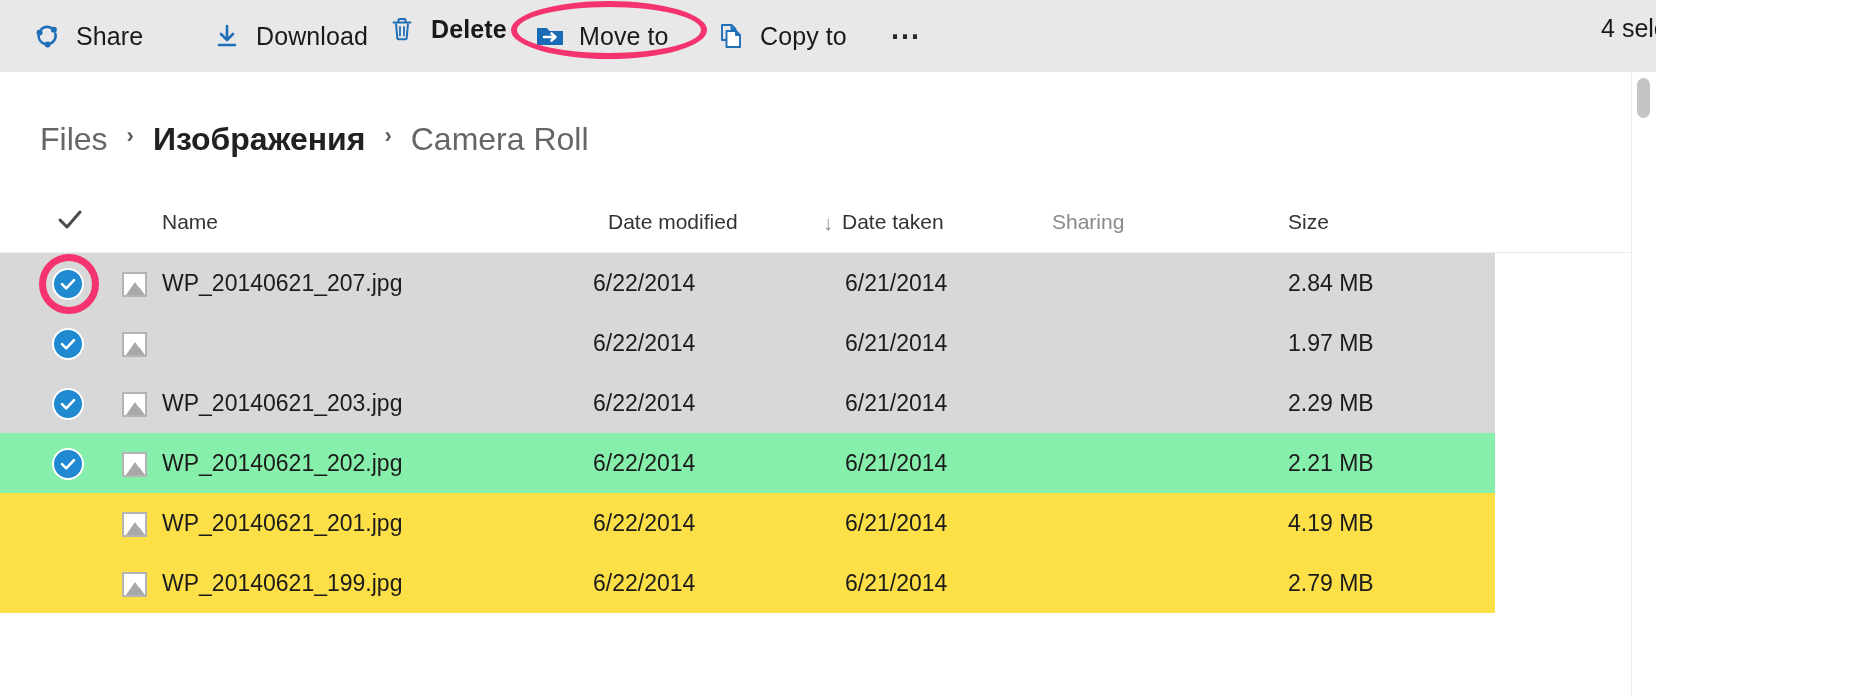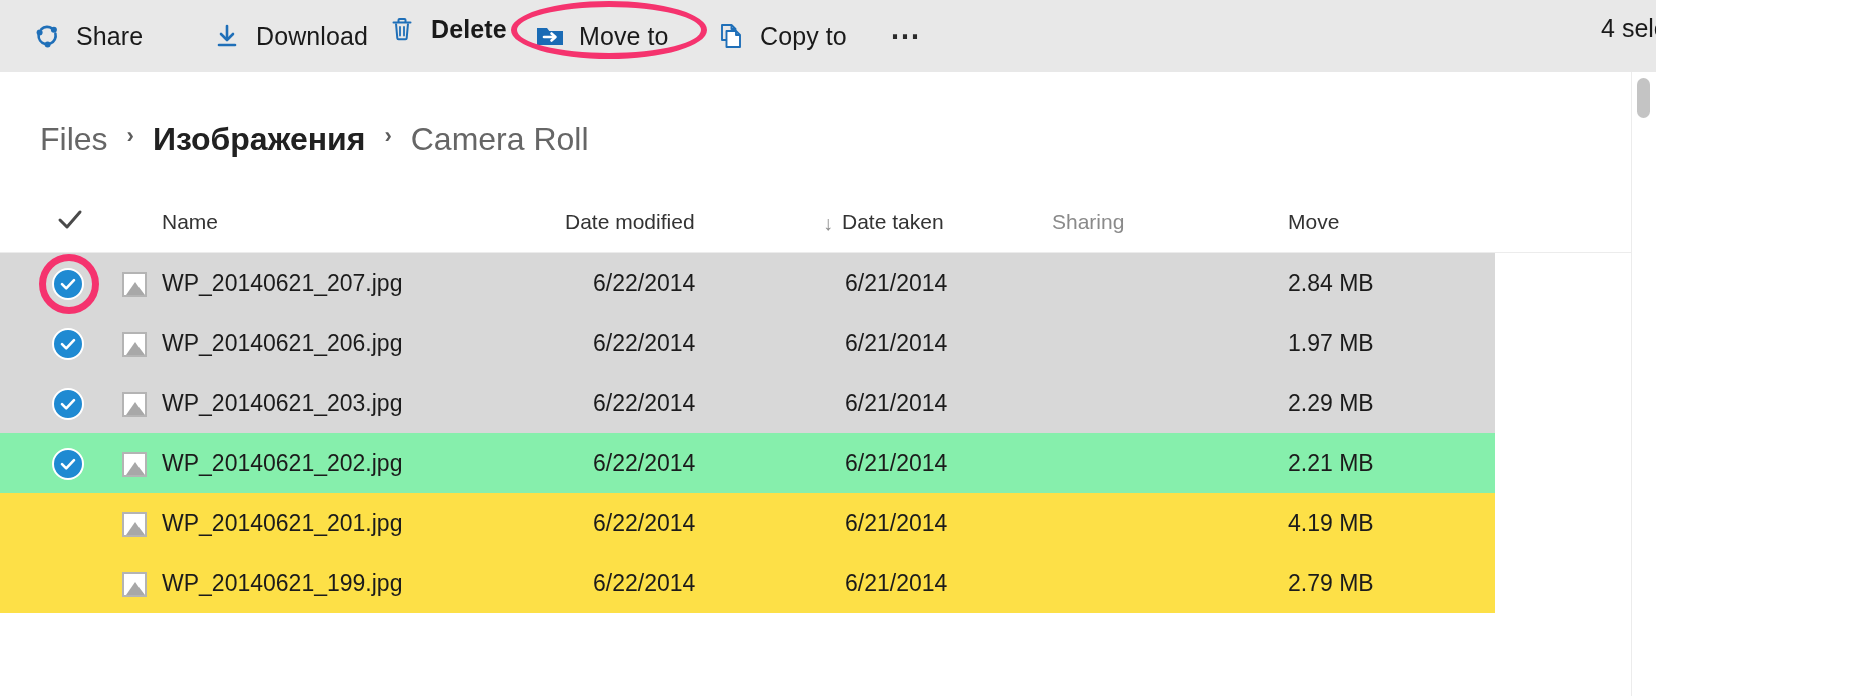--- a/index.html
+++ b/index.html
@@ -398,24 +398,24 @@
 
   <div class="file-table">
 
     <div class="col-head-row">
       <div class="head-check">
         <svg width="28" height="28" viewBox="0 0 28 28">
           <path d="M4 14 L11 21 L24 6" fill="none" stroke="#4a4a4a" stroke-width="3" stroke-linecap="round" stroke-linejoin="round"></path>
         </svg>
       </div>
       <div class="col-head" style="left:162px;">Name</div>
-      <div class="col-head" style="left:565px;text-align:center;">Date modified</div>
+      <div class="col-head" style="left:608px;text-align:center;">Date modified</div>
       <div class="col-head" style="left:823px;"><span class="sort-arrow">↓</span><span>Date taken</span></div>
       <div class="col-head dim" style="left:1052px;">Sharing</div>
-      <div class="col-head" style="left:1288px;">Move</div>
+      <div class="col-head" style="left:1288px;">Size</div>
     </div>
 
     <div class="rows">
 
       <div class="frow sel">
         <div class="cell c-check">
           <div class="chk">
               <svg width="20" height="20" viewBox="0 0 20 20">
                 <path d="M4 10.2 L8.2 14.4 L16 6.2" fill="none" stroke="#ffffff" stroke-width="2.6" stroke-linecap="round" stroke-linejoin="round"></path>
               </svg>
@@ -434,21 +434,20 @@
         <div class="cell c-check">
           <div class="chk">
               <svg width="20" height="20" viewBox="0 0 20 20">
                 <path d="M4 10.2 L8.2 14.4 L16 6.2" fill="none" stroke="#ffffff" stroke-width="2.6" stroke-linecap="round" stroke-linejoin="round"></path>
               </svg>
             </div>
         </div>
         <div class="cell c-thumb">
             <div class="thumb-ico"></div>
           </div>
-        <div class="cell c-name">WP_20140621_206.jpg</div>
         <div class="cell c-dmod">6/22/2014</div>
         <div class="cell c-dtak">6/21/2014</div>
         <div class="cell c-size">1.97 MB</div>
       </div>
 
       <div class="frow sel">
         <div class="cell c-check">
           <div class="chk">
               <svg width="20" height="20" viewBox="0 0 20 20">
                 <path d="M4 10.2 L8.2 14.4 L16 6.2" fill="none" stroke="#ffffff" stroke-width="2.6" stroke-linecap="round" stroke-linejoin="round"></path>

